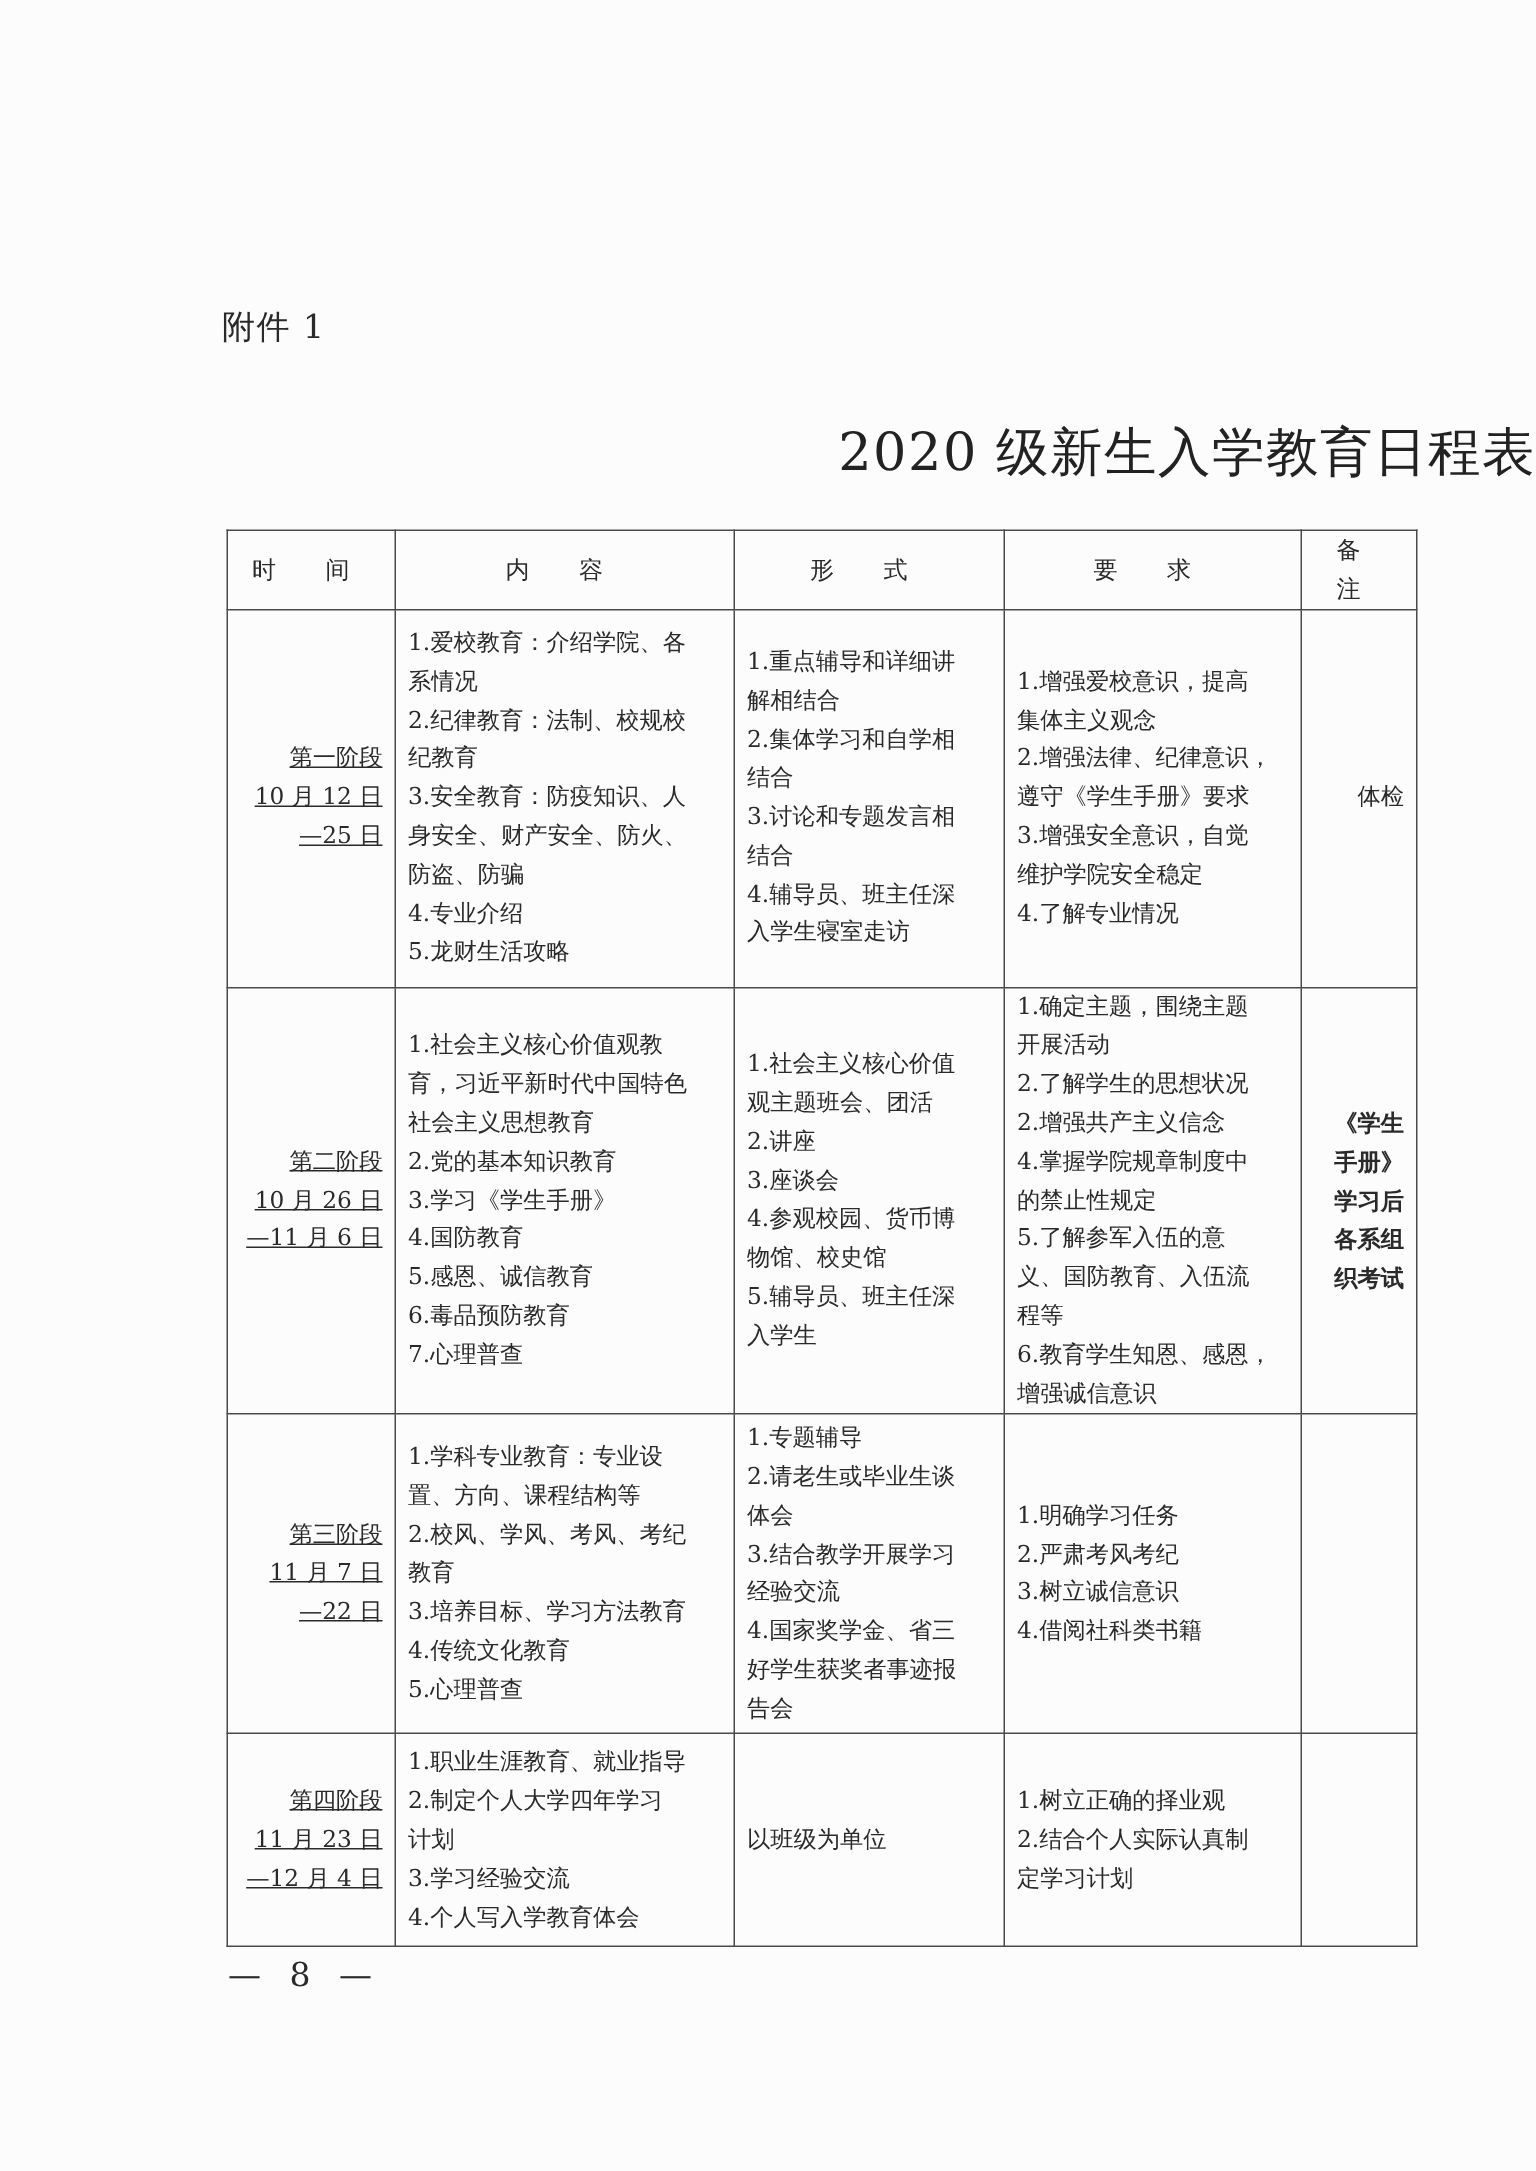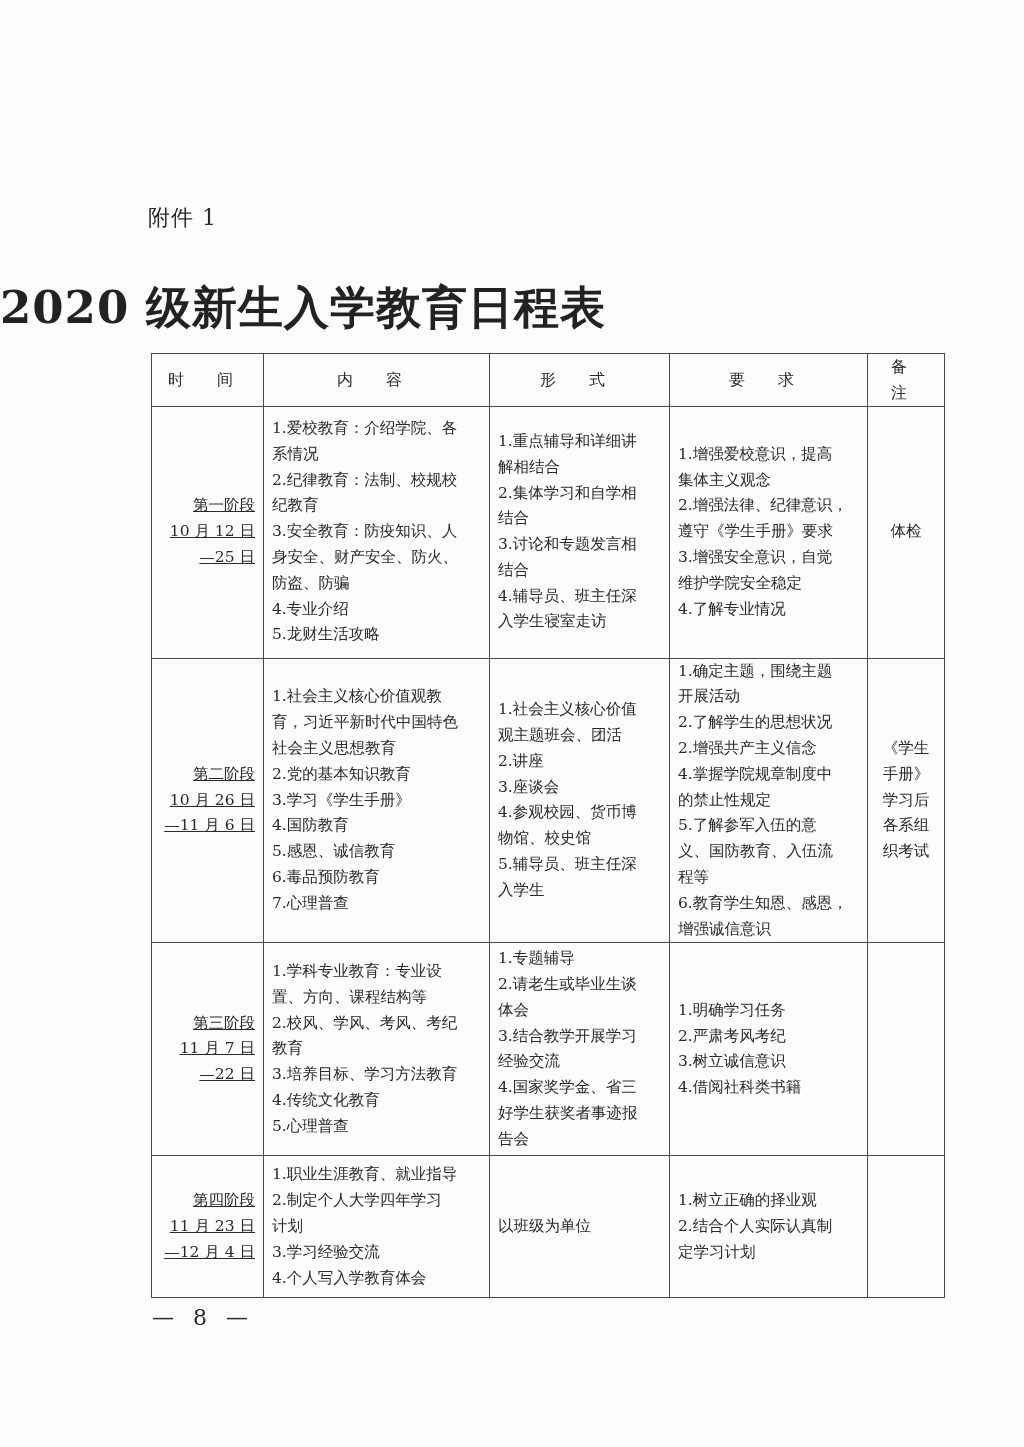--- a/index.html
+++ b/index.html
@@ -10,21 +10,21 @@
       font-family: "DejaVu Serif", "Liberation Serif", serif;
       color: #2a2a2a;
       overflow: hidden;
     }
     .attachment {
       position: absolute; left: 148px; top: 203px;
       font-size: 22px; letter-spacing: 1px;
     }
     .title {
       position: absolute; left: 0; width: 1024px; top: 278px;
-      text-align: left; font-size: 45px; font-weight: bold;
+      text-align: right; font-size: 35px; font-weight: normal;
       letter-spacing: 1px; color: #222;
     }
     table.schedule {
       position: absolute; left: 129px; top: 353px;
       width: 793px;
       border-collapse: collapse;
       table-layout: fixed;
       font-size: 15.5px;
       line-height: 25.8px;
       margin-left: 22px;
@@ -33,22 +33,22 @@
       border: 1.5px solid #4a4a4a;
       vertical-align: middle;
       padding: 0 8px;
     }
     table.schedule th {
       height: 26px; font-weight: normal; font-size: 16px;
       letter-spacing: 14px; text-align: center; padding: 0;
     }
     td.time { text-align: right; letter-spacing: 0; padding: 0 4px; text-decoration: underline; }
     td.content, td.form, td.req { text-align: left; }
-    td.note { text-align: center; padding: 0 10px; }
-    td.note.center { text-align: center; }
+    td.note { text-align: right; padding: 0 10px; }
+    td.note.center { text-align: right; font-weight: bold; }
     .line { display: block; }
     .page-num {
       position: absolute; left: 152px; top: 1305px;
       font-size: 22px; letter-spacing: 6px;
     }
   </style>
 </head>
 <body>
 
 <div class="attachment">附件 1</div>

